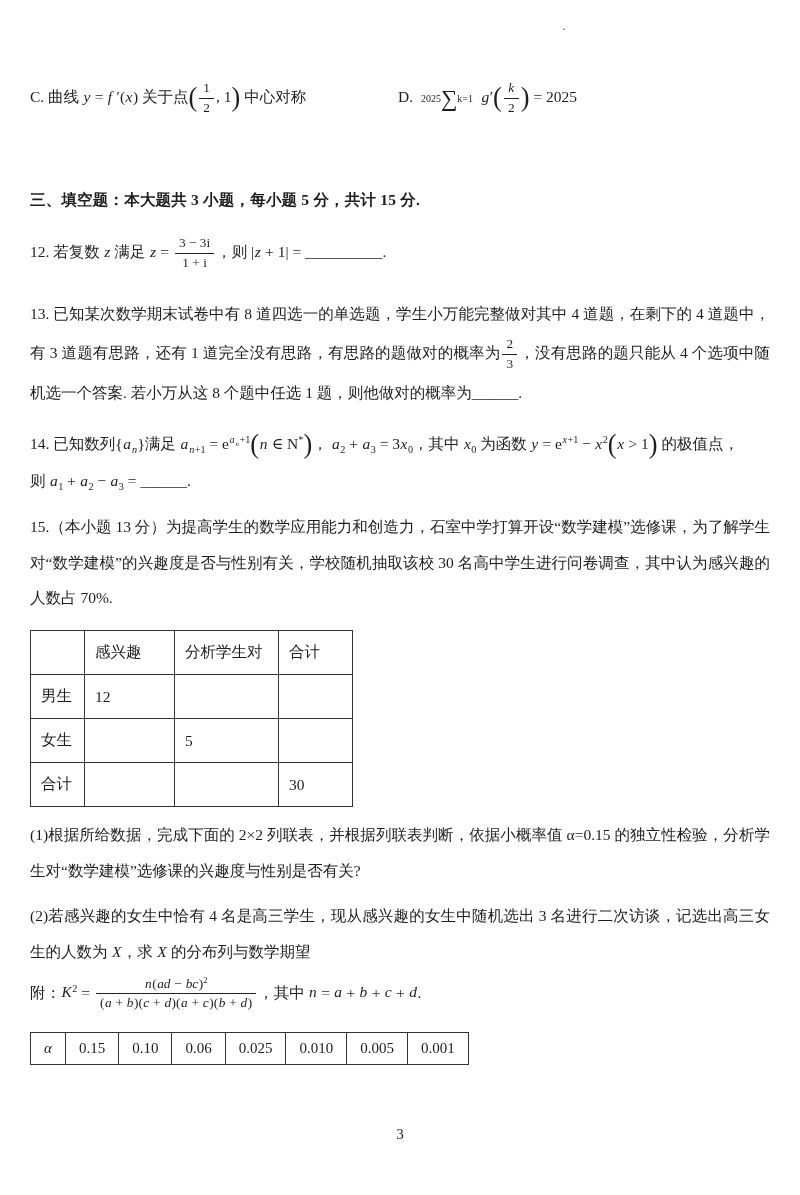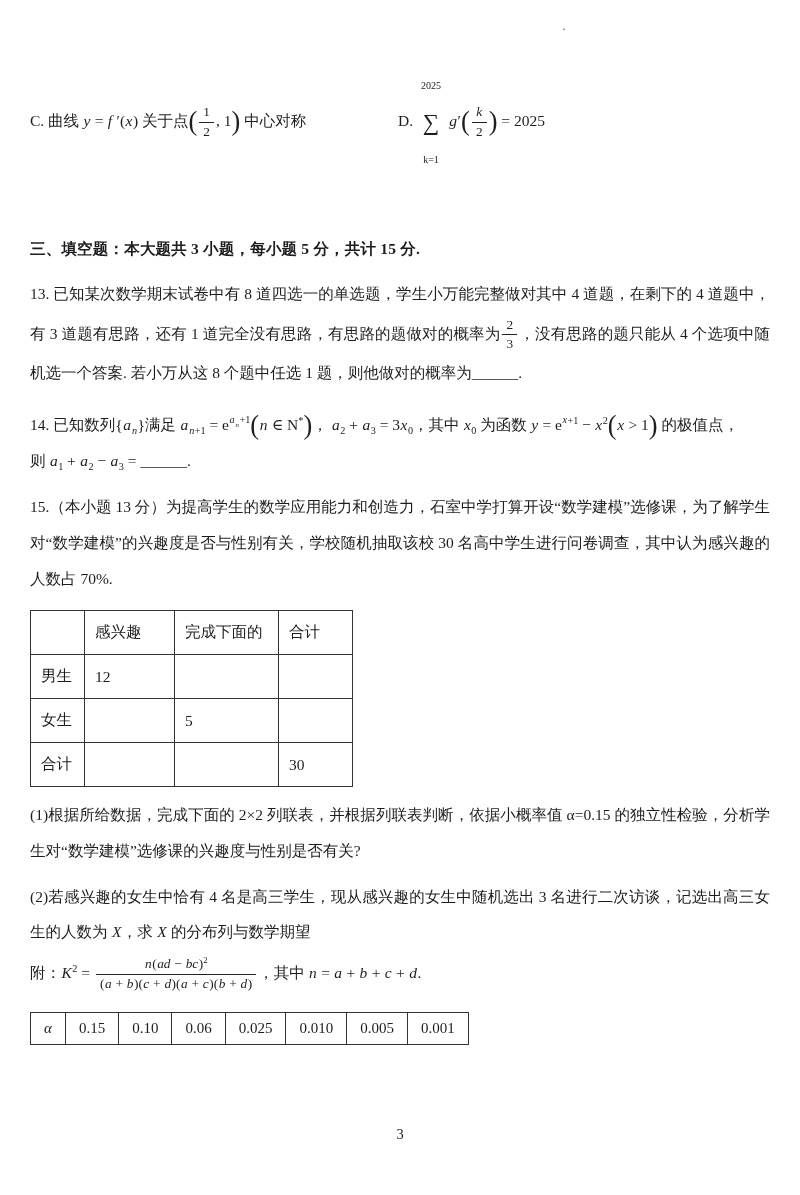--- a/index.html
+++ b/index.html
@@ -32,21 +32,21 @@
 
   i { font-style: italic; padding: 0 0.5px; }
   sub, sup { line-height: 0; font-size: 0.66em; }
 
   .frac { display: inline-block; vertical-align: middle; text-align: center; font-size: 0.86em; line-height: 1.25; margin: 0 2px; }
   .frac .num { display: block; border-bottom: 1px solid #222; padding: 0 4px 1px; }
   .frac .den { display: block; padding: 1px 4px 0; }
 
   .bigp { font-size: 1.7em; vertical-align: middle; line-height: 1; font-weight: 300; }
 
-  .sum { display: inline-flex; flex-direction: column; align-items: center; vertical-align: middle; line-height: 1; margin: 0 4px; gap: 20px; }
+  .sum { display: inline-flex; flex-direction: row; align-items: center; vertical-align: middle; line-height: 1; margin: 0 4px; }
   .sum .lim { font-size: 10px; line-height: 1.1; }
   .sum .sigma { font-size: 23px; line-height: 1; }
 
   table { border-collapse: collapse; border-radius: 17px; }
   td { border: 1px solid #333; vertical-align: middle; }
 
   .t1 { margin-top: 14px; }
   .t1 td { height: 44px; padding: 2px 10px; text-align: left; }
   .t1 td:nth-child(1) { width: 54px; }
   .t1 td:nth-child(2) { width: 90px; }
@@ -70,37 +70,38 @@
     <div class="option option-c">C. 曲线 <i>y</i> = <i>f</i> ′(<i>x</i>) 关于点<span class="bigp">(</span><span class="frac"><span class="num">1</span><span class="den">2</span></span>, 1<span class="bigp">)</span> 中心对称</div>
     <div class="option option-d">D.  <span class="sum">
           <span class="lim">2025</span>
           <span class="sigma">∑</span>
           <span class="lim">k=1</span>
         </span> <i>g</i>′<span class="bigp">(</span><span class="frac"><span class="num"><i>k</i></span><span class="den">2</span></span><span class="bigp">)</span> = 2025</div>
   </div>
 
   <div class="sec-heading">三、填空题：本大题共 3 小题，每小题 5 分，共计 15 分.</div>
 
+  <div class="q q12">12. 若复数 <i>z</i> 满足 <i>z</i> = <span class="frac"><span class="num">3 − 3i</span><span class="den">1 + i</span></span>，则 |<i>z</i> + 1| = __________.</div>
 
   <div class="q just">13. 已知某次数学期末试卷中有 8 道四选一的单选题，学生小万能完整做对其中 4 道题，在剩下的 4 道题中，有 3 道题有思路，还有 1 道完全没有思路，有思路的题做对的概率为<span class="frac"><span class="num">2</span><span class="den">3</span></span>，没有思路的题只能从 4 个选项中随机选一个答案. 若小万从这 8 个题中任选 1 题，则他做对的概率为______.</div>
 
   <div class="q q14">
     <div class="qline">14. 已知数列{<i>a</i><sub><i>n</i></sub>}满足 <i>a</i><sub><i>n</i>+1</sub> = e<sup><i>a</i><sub><i>n</i></sub>+1</sup><span class="bigp">(</span><i>n</i> ∈ N<sup>*</sup><span class="bigp">)</span>， <i>a</i><sub>2</sub> + <i>a</i><sub>3</sub> = 3<i>x</i><sub>0</sub>，其中 <i>x</i><sub>0</sub> 为函数 <i>y</i> = e<sup><i>x</i>+1</sup> − <i>x</i><sup>2</sup><span class="bigp">(</span><i>x</i> &gt; 1<span class="bigp">)</span> 的极值点，</div>
     <div class="qline">则 <i>a</i><sub>1</sub> + <i>a</i><sub>2</sub> − <i>a</i><sub>3</sub> = ______.</div>
   </div>
 
 
   <div class="q intro">15.（本小题 13 分）为提高学生的数学应用能力和创造力，石室中学打算开设“数学建模”选修课，为了解学生对“数学建模”的兴趣度是否与性别有关，学校随机抽取该校 30 名高中学生进行问卷调查，其中认为感兴趣的人数占 70%.</div>
 
   <table class="t1">
     <tbody>
       <tr>
         <td></td>
         <td>感兴趣</td>
-        <td>完成下面的</td>
+        <td>分析学生对</td>
         <td>合计</td>
       </tr>
       <tr>
         <td>男生</td>
         <td>12</td>
         <td></td>
         <td></td>
       </tr>
       <tr>
         <td>女生</td>

